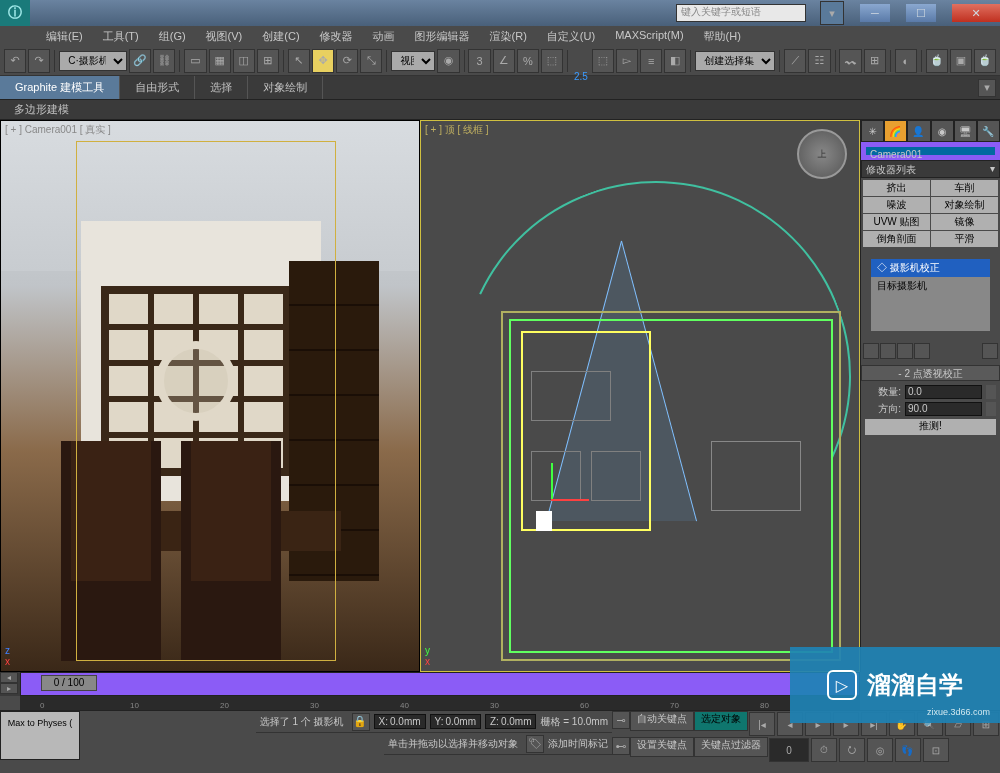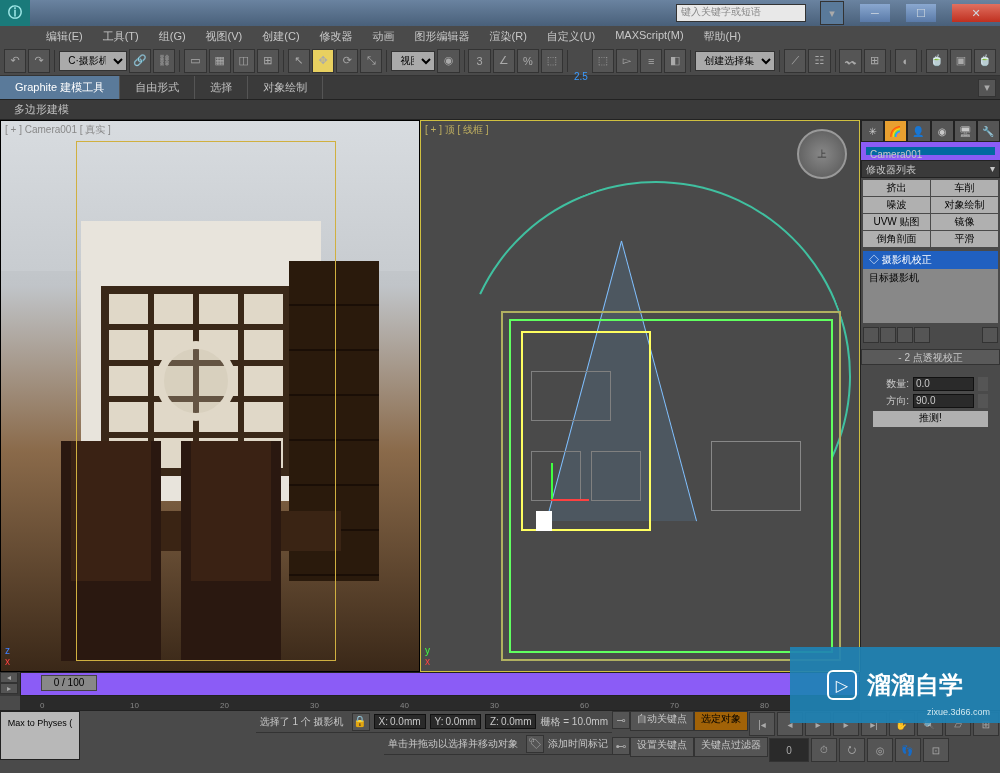--- a/index.html
+++ b/index.html
@@ -86,27 +86,27 @@
 
 
 .command-panel { width: 140px; background: #4a4a4a; border-left: 1px solid #222; display: flex; flex-direction: column; font-size: 10px; color: #c8c8c8; }
 .cmd-tabs { height: 22px; display: flex; background: #3a3a3a; }
 .cmd-tab { flex: 1; border: 1px solid #222; display: flex; align-items: center; justify-content: center; background: #555; }
 .cmd-tab.active { background: #e8a030; }
 .cmd-name { height: 18px; background: #0369a1; padding: 2px 4px; border: 5px solid #8b5cf6; }
 .cmd-dropdown { height: 18px; background: #3a3a3a; padding: 2px 4px; border: 1px solid #222; display: flex; justify-content: space-between; }
 .cmd-btn-grid { display: grid; grid-template-columns: 1fr 1fr; gap: 1px; padding: 2px; }
 .cmd-grid-btn { height: 16px; background: #b0b0b0; color: #000; text-align: center; font-size: 10px; padding-top: 1px; }
-.cmd-list { background: #888; margin: 2px; height: 72px; }
+.cmd-list { background: #888; margin: 10px; height: 72px; }
 .cmd-list-item { padding: 2px 6px; font-size: 10px; color: #000; }
 .cmd-list-item.selected { background: #2060c0; color: #fff; }
 .cmd-mini-toolbar { height: 20px; display: flex; gap: 1px; padding: 2px; }
 .cmd-mini-btn { width: 16px; height: 16px; background: #555; border: 1px solid #333; }
 .cmd-rollout-header { height: 16px; background: #5a5a5a; text-align: center; padding: 1px; border: 1px solid #333; margin-top: 4px; }
-.cmd-rollout { padding: 12px; background: #4a4a4a; }
+.cmd-rollout { padding: 4px; background: #4a4a4a; }
 .cmd-row { display: flex; align-items: center; gap: 4px; margin-bottom: 3px; }
 .cmd-row-label { width: 36px; text-align: right; }
 .cmd-spinner { flex: 1; height: 14px; background: #2a2a2a; border: 1px solid #111; color: #c8c8c8; padding: 0 2px; font-size: 10px; }
 .cmd-spin-btns { width: 10px; height: 14px; background: #555; }
 .cmd-full-btn { width: 100%; height: 16px; background: #b0b0b0; color: #000; text-align: center; margin: 2px 0; }
 .cmd-hint { font-size: 10px; text-align: center; color: #c8c8c8; line-height: 1.3; padding: 4px; }
 
 
 .timeline-area { height: 24px; background: #3a3a3a; display: flex; }
 .time-slider-wrap { flex: 1; position: relative; background: #8b5cf6; border: 1px solid #222; }
@@ -400,21 +400,21 @@
       <span>单击并拖动以选择并移动对象</span>
       <div style="flex:1"></div>
       <div class="tool-btn" style="width:18px;height:18px">🏷</div>
       <span>添加时间标记</span>
     </div>
   </div>
   <div class="status-right" style="flex-direction:column">
     <div style="display:flex">
       <div class="tool-btn" style="width:18px;height:18px">⊸</div>
       <div class="key-btn">自动关键点</div>
-      <div class="key-btn" style="background:#a16207;color:#000">选定对象</div>
+      <div class="key-btn" style="background:#0f766e;color:#000">选定对象</div>
       <div class="transport-btn">|◂</div>
       <div class="transport-btn">◂</div>
       <div class="transport-btn">▸</div>
       <div class="transport-btn">▸</div>
       <div class="transport-btn">▸|</div>
       <div class="transport-btn">✋</div>
       <div class="transport-btn">🔍</div>
       <div class="transport-btn">▱</div>
       <div class="transport-btn">⊞</div>
     </div>

